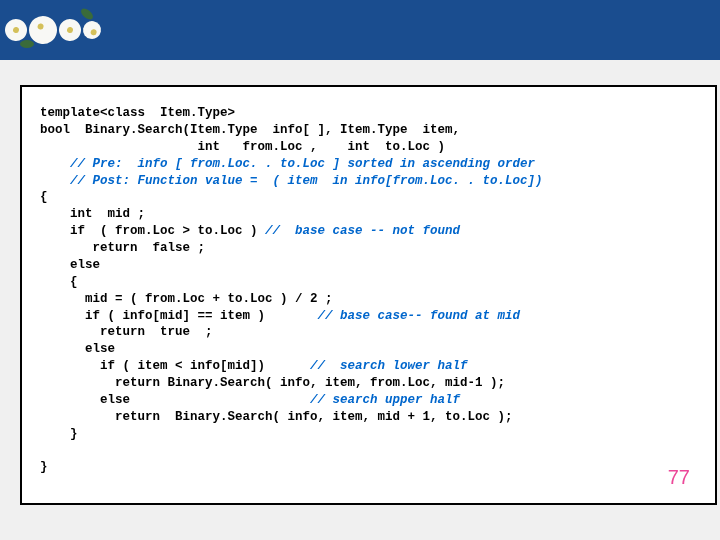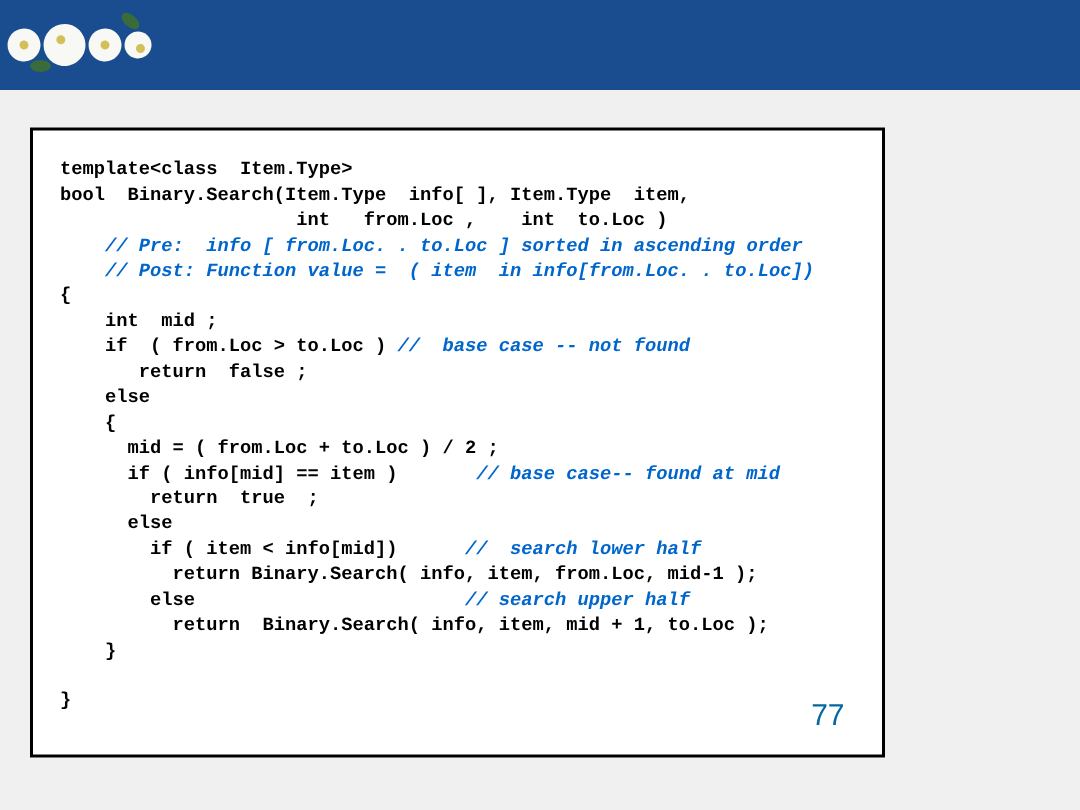--- a/index.html
+++ b/index.html
@@ -49,21 +49,21 @@
     width: 14px;
     height: 8px;
     background: #3a6b3a;
     border-radius: 50%;
     position:absolute;
   }
   .code-box {
     position: absolute;
     top: 85px;
     left: 20px;
-    width: 570px;
+    width: 697px;
     height: 420px;
     background: #fff;
     border: 2px solid #000;
     padding: 18px 10px 10px 18px;
     box-sizing: border-box;
     font-size: 12.5px;
     line-height: 1.35;
     font-weight: bold;
   }
   .code-box pre {
@@ -74,21 +74,21 @@
   .comment {
     color: #0066cc;
     font-style: italic;
   }
   .pagenum {
     position: absolute;
     bottom: 12px;
     right: 25px;
     font-family: Arial, sans-serif;
     font-size: 20px;
-    color: #0369a1;
+    color: #ec4899;
     font-weight: normal;
   }
 </style>
 </head>
 <body>
 
 <div class="header-band">
   <div class="flowers">
     <div class="flower"></div>
     <div class="flower" style="width:28px;height:28px;"></div>

